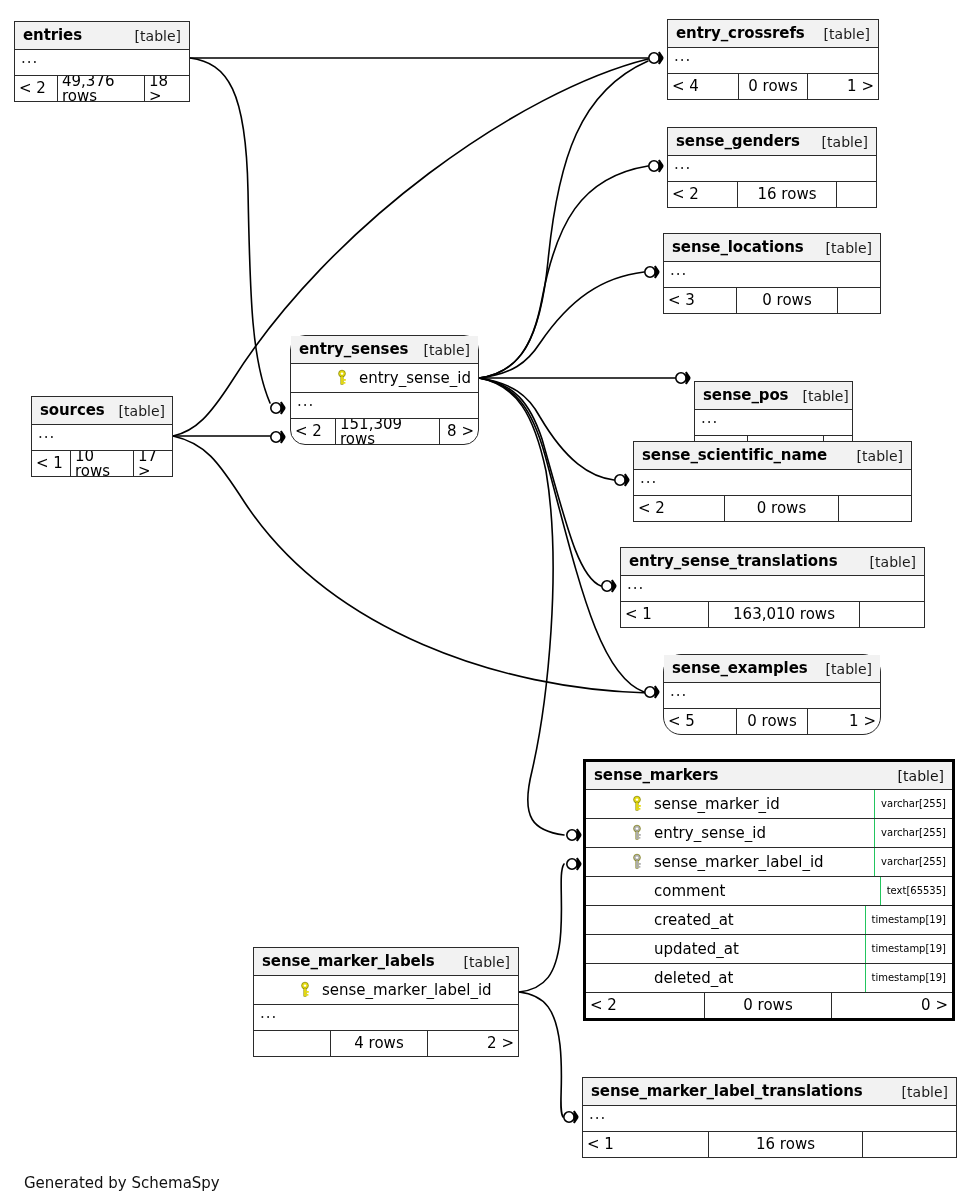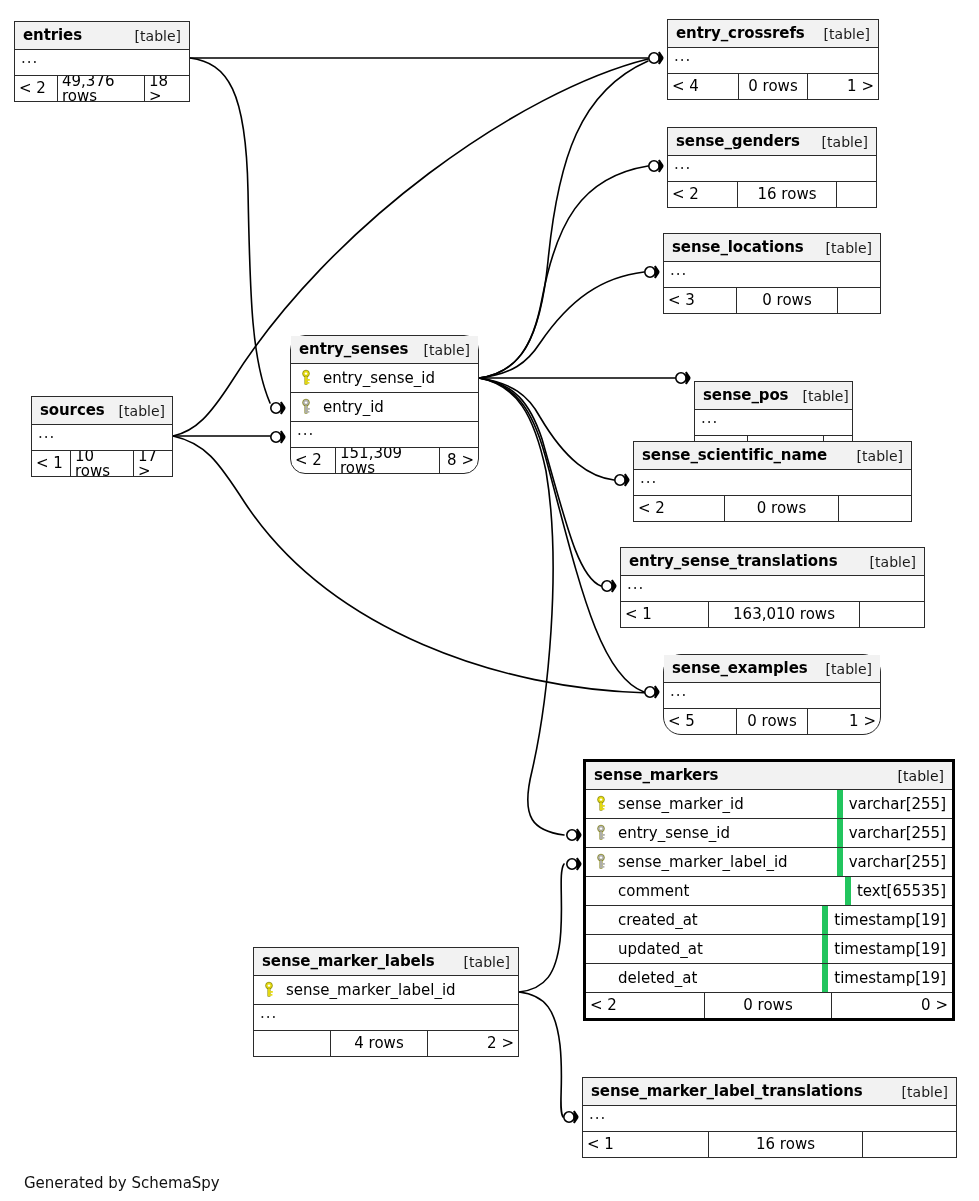--- a/index.html
+++ b/index.html
@@ -71,29 +71,30 @@
     white-space: nowrap;
   }
   .rowline:last-child { border-bottom: none; }
 
   .colname {
     display: flex;
     align-items: center;
     flex: 1 1 auto;
     padding-left: 6px;
     overflow: hidden;
+    margin-left: 36px;
   }
   .coltype {
     flex: 0 0 auto;
-    border-left: 6px solid #22c55e;
+    border-left: 1px solid #22c55e;
     padding: 0 6px;
     height: 100%;
     display: flex;
     align-items: center;
-    font-size: 15px;
+    font-size: 10px;
   }
   .keyicon {
     flex: 0 0 auto;
     width: 18px;
     height: 18px;
     margin-right: 8px;
     display: inline-block;
   }
   .keyicon.spacer { width: 18px; }
 
@@ -281,32 +282,20 @@
             <span class="keyicon"><svg width="18" height="18" viewBox="0 0 18 18">
                 <circle cx="9" cy="4.6" r="3.4" fill="#e8dd12" stroke="#7a7a00" stroke-width="0.7"></circle>
                 <circle cx="9" cy="4.6" r="1.2" fill="#ffffff"></circle>
                 <rect x="7.8" y="7" width="2.4" height="8.4" fill="#e8dd12" stroke="#7a7a00" stroke-width="0.5"></rect>
                 <rect x="10.2" y="10" width="2.6" height="1.8" fill="#e8dd12"></rect>
                 <rect x="10.2" y="13" width="2.2" height="1.7" fill="#e8dd12"></rect>
               </svg></span>
             <span>entry_sense_id</span>
           </div>
         </div>
-        <div class="rowline">
-          <div class="colname">
-            <span class="keyicon"><svg width="18" height="18" viewBox="0 0 18 18">
-                <circle cx="9" cy="4.6" r="3.4" fill="#b0b0b0" stroke="#7a7a00" stroke-width="0.7"></circle>
-                <circle cx="9" cy="4.6" r="1.2" fill="#ffffff"></circle>
-                <rect x="7.8" y="7" width="2.4" height="8.4" fill="#b0b0b0" stroke="#7a7a00" stroke-width="0.5"></rect>
-                <rect x="10.2" y="10" width="2.6" height="1.8" fill="#b0b0b0"></rect>
-                <rect x="10.2" y="13" width="2.2" height="1.7" fill="#b0b0b0"></rect>
-              </svg></span>
-            <span>entry_id</span>
-          </div>
-        </div>
         <div class="ellipsis">
           <span>...</span>
         </div>
         <div class="footer">
           <div class="f-cell f-left" style="width: 44px;">&lt; 2</div>
           <div class="f-cell f-mid" style="width: 105px;">151,309 rows</div>
           <div class="f-cell f-right" style="width: 38px;">8 &gt;</div>
         </div>
       </div>
       <div class="tbl" style="left: 31px; top: 385px; width: 142px;">

